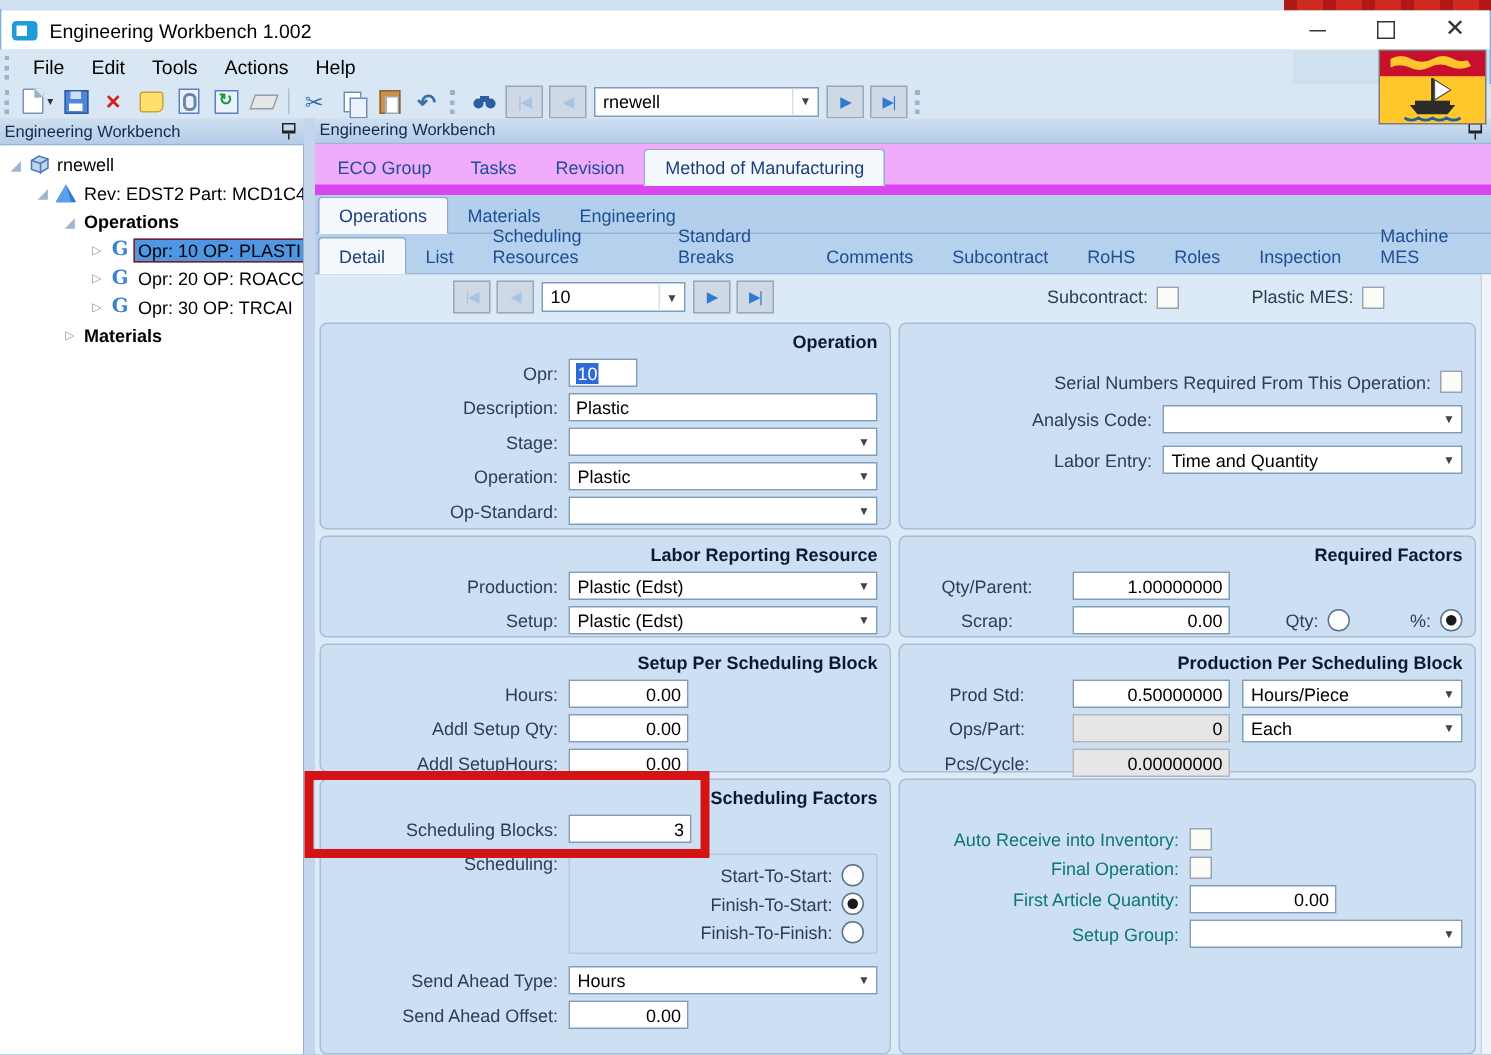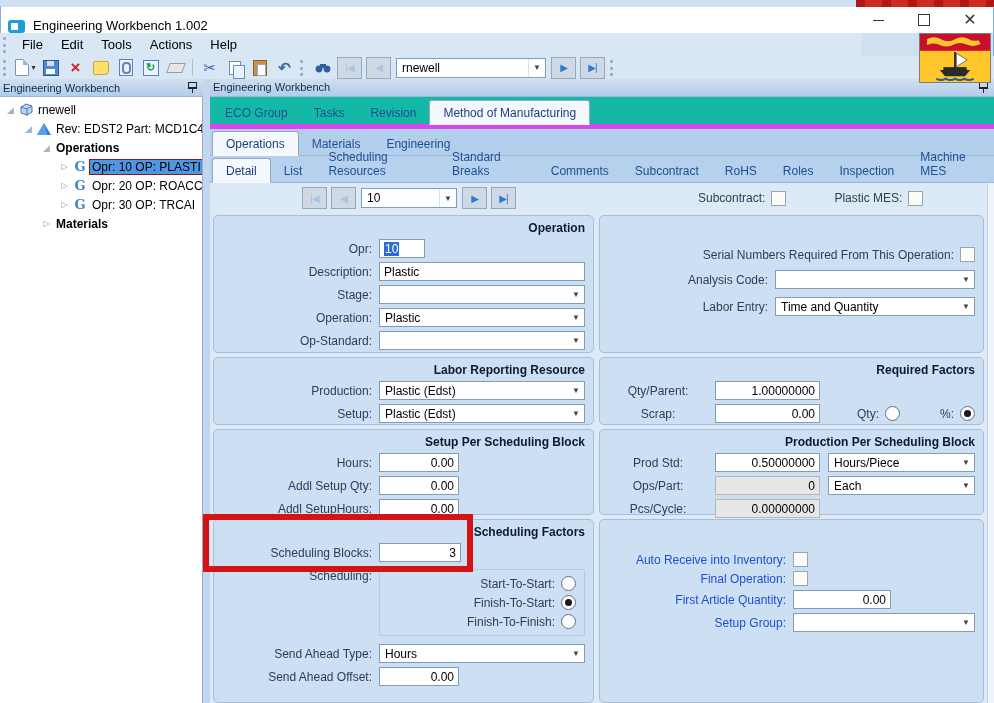--- a/index.html
+++ b/index.html
@@ -4,21 +4,21 @@
 <style>
   html,body{margin:0;padding:0;background:#9db8d2;font-family:"Liberation Sans",sans-serif;}
   #win{position:relative;width:994px;height:703px;background:#cfe0f1;overflow:hidden;
        box-shadow:inset 1px 0 0 #7fb0e0, inset -1px 0 0 #7fb0e0;font-size:12px;color:#000;}
 
   
   .top-strip{position:absolute;top:0;left:0;width:994px;height:6px;background:#cfe0f1;}
   .red-strip{position:absolute;top:0;left:856px;width:138px;height:7px;
              background:repeating-linear-gradient(90deg,#b01818 0 9px,#cf2a20 9px 26px);}
   .titlebar{position:absolute;top:7px;left:1px;width:992px;height:26px;background:#ffffff;
-            display:flex;align-items:flex-end;}
+            display:flex;align-items:center;}
   .app-icon{width:17px;height:13px;margin-left:7px;background:#1e9cd7;border-radius:3px;position:relative;}
   .app-icon::after{content:"";position:absolute;left:3px;top:3px;width:7px;height:7px;background:#fff;}
   .title-text{margin-left:8px;font-size:13px;}
   .win-controls{margin-left:auto;display:flex;height:100%;}
   .wc{width:46px;display:flex;align-items:center;justify-content:center;}
   .wc-min{width:11px;height:1px;background:#333;display:block;}
   .wc-max{width:10px;height:10px;border:1px solid #333;display:block;}
   .wc-close{font-size:16px;line-height:10px;color:#333;}
 
   
@@ -81,21 +81,21 @@
   .exp{width:13px;text-align:center;font-size:8px;color:#7f99b5;flex:0 0 13px;}
   .exp.open{color:#9fb6ce;font-size:9px;}
   .ticon{width:18px;flex:0 0 18px;display:flex;align-items:center;justify-content:center;}
   .gicon{color:#3b82d0;font-weight:bold;font-size:13px;font-family:"DejaVu Serif",serif;}
   .tlabel{padding:1px 3px;}
   .trow.selected .tlabel{background:#4f97e3;color:#000000;border:1px solid #7f1d1d;padding:0 2px;}
   .bold{font-weight:bold;}
 
   
   .tabs{display:flex;align-items:flex-end;padding-left:2px;}
-  .tabs1{height:28px;background:#14b8a6;border-bottom:5px solid #d946ef;}
+  .tabs1{height:28px;background:#f0abfc;border-bottom:7px solid #d946ef;}
   .tabs2{height:26px;background:#b3cfec;border-bottom:1px solid #9ab6d4;}
   .tabs3{height:26px;background:#b6d1ee;border-bottom:1px solid #9ab6d4;}
   .tab{padding:5px 13px 4px;color:#1c4f93;font-size:12px;}
   .tab.sel{background:#f5f9fe;border:1px solid #8fa8c8;border-bottom:1px solid #f5f9fe;
            border-radius:3px 3px 0 0;margin-bottom:-1px;color:#1b3f7c;}
 
   
   .form-area{flex:1;position:relative;background:#dce9f6;}
   .vstrip{position:absolute;right:0;top:0;bottom:0;width:6px;background:#eef3f9;border-left:1px solid #c5d4e6;}
   .nav-row{height:30px;display:flex;align-items:center;padding-left:90px;}
@@ -120,21 +120,21 @@
   .w-main{width:211px;} .w-small{width:70px;} .w-opr{width:36px;} .w-blocks{width:72px;}
   .text-sel{background:#2e6bd6;color:#fff;padding:0 1px;}
   .radio{width:13px;height:13px;border-radius:50%;border:1px solid #5f7187;background:#fdfdfd;position:relative;flex:0 0 13px;}
   .radio.checked::after{content:"";position:absolute;left:3px;top:3px;right:3px;bottom:3px;border-radius:50%;background:#1a1a1a;}
   .radio-box{width:211px;border:1px solid #b9c9dd;border-radius:2px;padding:6px 8px;display:flex;
              flex-direction:column;gap:4px;box-sizing:border-box;}
   .radio-row{display:flex;justify-content:flex-end;align-items:center;gap:6px;color:#2c3e55;}
   .align-top{align-items:flex-start;}
   .rlabel{width:100px;flex:0 0 100px;text-align:center;margin-right:7px;color:#2c3e55;}
   .rlabel-w{width:160px;flex:0 0 160px;text-align:right;margin-right:7px;color:#2c3e55;}
-  .rlabel-x{width:178px;flex:0 0 178px;text-align:right;margin-right:7px;color:#1d4ed8;}
+  .rlabel-x{width:178px;flex:0 0 178px;text-align:right;margin-right:7px;color:#0f766e;}
   .grow{flex:1;}
   .red-overlay{position:absolute;left:-11px;top:-6px;width:258px;height:46px;border:6px solid #d41414;
                z-index:6;pointer-events:none;}
   .justify-end{justify-content:flex-end;}
 </style>
 </head>
 <body>
 
 <div id="win">
 

